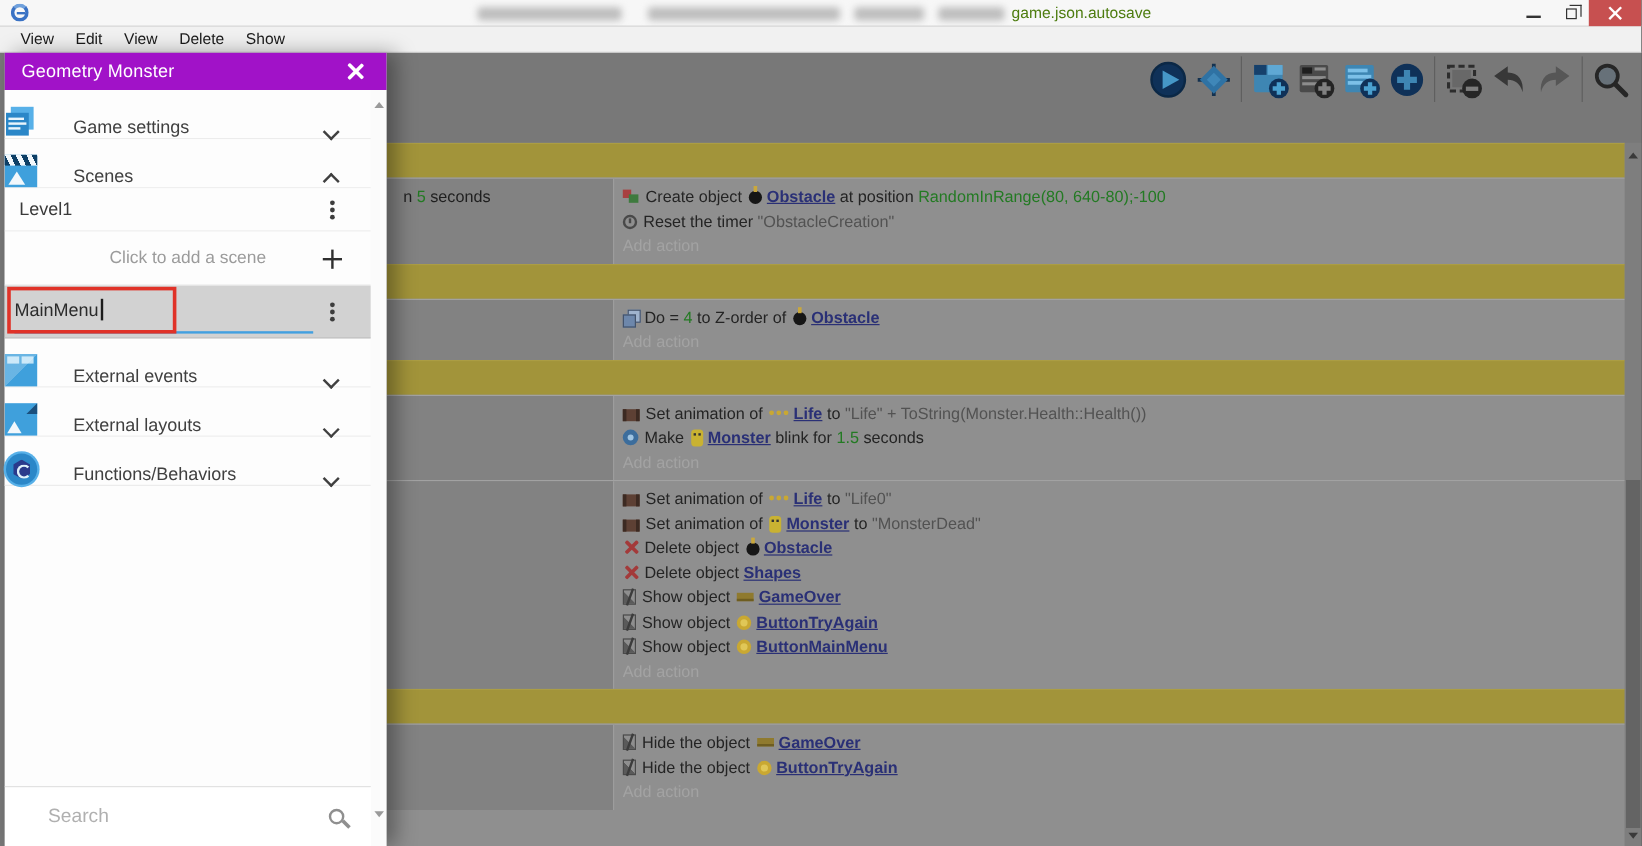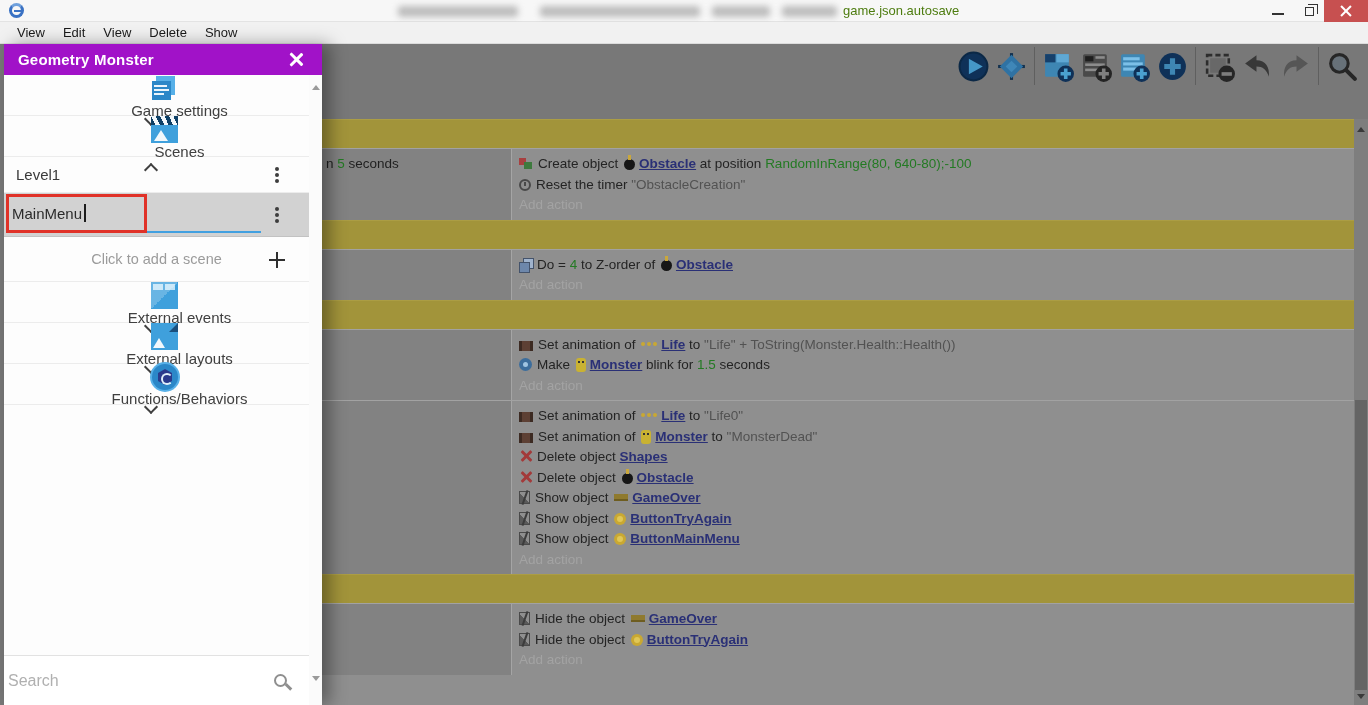--- a/index.html
+++ b/index.html
@@ -32,21 +32,21 @@
   #main { position:absolute; left:0; top:44px; width:1368px; height:661px; background:#787878; }
   
   #toolbar { position:absolute; top:3px; right:7px; display:flex; align-items:center; }
   .tb-btn { width:33px; height:33px; margin:0 2.5px; }
   .tb-btn svg { width:100%; height:100%; }
   .tb-sep { width:1px; height:38px; background:#5f5f5f; margin:0 4px; }
   
   #events { position:absolute; left:322px; top:75px; width:1032px; height:586px; overflow:hidden; background:#8f8f8f; }
   .event-group-bar { height:29px; background:#a2943a; border-top:1px solid #ab9d44; }
   .event-row { display:flex; border-top:1px solid #a2a2a2; }
-  .cond-cell { width:190px; flex:none; background:#828282; border-right:1px solid #a5a5a5; padding:5px 4px 4px 4px; font-size:13.5px; color:#1f1f1f; line-height:20.5px; }
+  .cond-cell { width:190px; flex:none; background:#828282; border-right:1px solid #a5a5a5; padding:5px 4px 4px 14px; font-size:13.5px; color:#1f1f1f; line-height:20.5px; }
   .act-cell { flex:1; background:#8f8f8f; padding:5px 4px 4px 7px; }
   .action-line { font-size:13.5px; color:#242424; line-height:20.5px; white-space:nowrap; }
   .add-action { font-size:13.5px; color:#a3a3a3; line-height:20.5px; }
   .seg-obj { color:#2a3076; font-weight:bold;text-decoration:underline; }
   .seg-n { color:#237a23; }
   .seg-s { color:#525252; }
   
   .ai { display:inline-block; width:14px; height:14px; margin-right:5px; vertical-align:-2px; position:relative; }
   .ai-create::before { content:""; position:absolute; left:0; top:2px; width:7px; height:7px; background:#a84040; }
   .ai-create::after { content:""; position:absolute; left:5px; top:6px; width:8px; height:7px; background:#3e7a3e; }
@@ -76,27 +76,27 @@
   .oi-coin { width:12px; height:12px; border-radius:50%; background:#c9a832; }
   .oi-coin::before { content:""; position:absolute; left:3px; top:3px; width:6px; height:6px; border-radius:50%; background:#e0c757; }
   
   #right-scrollbar { position:absolute; left:1354px; top:75px; width:14px; height:586px; background:#7e7e7e; }
   #right-scrollbar .arrow-up { position:absolute; left:3px; top:8px; width:0; height:0; border-left:4px solid transparent; border-right:4px solid transparent; border-bottom:5px solid #3a3a3a; }
   #right-scrollbar .arrow-down { position:absolute; left:3px; bottom:6px; width:0; height:0; border-left:4px solid transparent; border-right:4px solid transparent; border-top:5px solid #3a3a3a; }
   #right-scrollbar .thumb { position:absolute; left:1px; top:281px; width:12px; height:290px; background:#646464; }
   
   #drawer { position:absolute; left:4px; top:44px; width:318px; height:661px; background:#fdfdfd; box-shadow:8px 0 16px rgba(0,0,0,0.35); }
   #drawer-header { position:absolute; left:0; top:0; width:318px; height:31px; background:#a112c8; display:flex; align-items:center; padding-left:14px; }
-  #drawer-title { color:#fff; font-size:15px; font-weight:bold; letter-spacing:0.2px; }
+  #drawer-title { color:#fff; font-size:15px; font-weight:normal; letter-spacing:0.2px; }
   #drawer-close { position:absolute; right:18px; top:7px; width:17px; height:17px; }
   #drawer-close::before, #drawer-close::after { content:""; position:absolute; left:7.5px; top:0; width:2.5px; height:17px; background:#fff; border-radius:1px; }
   #drawer-close::before { transform:rotate(45deg); }
   #drawer-close::after { transform:rotate(-45deg); }
   #drawer-list { position:absolute; left:0; top:31px; width:305px; bottom:50px; background:#fdfdfd; }
-  .section-row { height:41px; display:flex; align-items:center; padding-left:16px; border-bottom:1px solid #ececec; background:#fdfdfd;flex-direction:column; }
+  .section-row { height:41px; display:flex; align-items:flex-end; border-bottom:1px solid #ececec; background:#fdfdfd; }
   .section-label { flex:1; margin-left:30px; font-size:15px; color:#404040; }
   .chev { width:10px; height:10px; border-right:2px solid #3f3f3f; border-bottom:2px solid #3f3f3f; margin-right:28px; flex:none; }
   .chev.down { transform:rotate(45deg); margin-top:-5px; }
   .chev.up { transform:rotate(-135deg); margin-top:5px; }
   .scene-row { height:36px; display:flex; align-items:center; padding-left:12px; border-bottom:1px solid #ececec; background:#fdfdfd; }
   .scene-label { flex:1; font-size:15px; color:#3a3a3a; }
   .kebab { width:4px; height:4px; border-radius:50%; background:#3d3d3d; box-shadow:0 6px 0 #3d3d3d, 0 12px 0 #3d3d3d; margin:-12px 30px 0 0; flex:none; }
   #rename-row { position:relative; height:44px; background:#d2d2d2; border-bottom:1px solid #c2c2c2; display:flex; align-items:center; }
   #rename-input { position:absolute; left:8px; top:8px; width:235px; height:24px; border:none; outline:none; background:transparent; font-family:"Liberation Sans",sans-serif; font-size:15px; color:#2b2b2b; }
   #rename-underline { position:absolute; left:8px; top:38px; width:249px; height:2px; background:#42a0e0; }
@@ -107,21 +107,21 @@
   #add-scene-label { font-size:14.5px; color:#9b9b9b; }
   .plus-icon { position:absolute; right:24px; top:15px; width:16px; height:16px; }
   .plus-icon::before { content:""; position:absolute; left:7px; top:0; width:2px; height:16px; background:#2f2f2f; }
   .plus-icon::after { content:""; position:absolute; left:0; top:7px; width:16px; height:2px; background:#2f2f2f; }
   
   #drawer-scroll { position:absolute; right:0; top:31px; width:13px; bottom:0; background:#fbfbfb; }
   #drawer-scroll .arrow-up { position:absolute; left:3px; top:10px; width:0; height:0; border-left:4px solid transparent; border-right:4px solid transparent; border-bottom:5px solid #9a9a9a; }
   #drawer-scroll .arrow-down { position:absolute; left:3px; top:601px; width:0; height:0; border-left:4px solid transparent; border-right:4px solid transparent; border-top:5px solid #9a9a9a; }
   
   #drawer-search { position:absolute; left:0; bottom:0; width:305px; height:50px; background:#ffffff; border-top:1px solid #e2e2e2; display:flex; align-items:center; }
-  #search-input { border:none; outline:none; background:transparent; margin-left:4px; flex:1; font-family:"Liberation Sans",sans-serif; font-size:16px; color:#0369a1; }
+  #search-input { border:none; outline:none; background:transparent; margin-left:36px; flex:1; font-family:"Liberation Sans",sans-serif; font-size:16px; color:#0369a1; }
   #search-input::placeholder { color:#b0b0b0; }
   .mag { width:13px; height:13px; border:2px solid #8f8f8f; border-radius:50%; position:relative; margin-right:22px; flex:none; }
   .mag::after { content:""; position:absolute; right:-4px; bottom:-6px; width:2.5px; height:8px; background:#8f8f8f; transform:rotate(-45deg); }
   
   .di { width:27px; height:27px; position:relative; flex:none; }
   .di-settings::before { content:""; position:absolute; left:5px; top:1px; width:19px; height:19px; background:#57b0e8; }
   .di-settings::after { content:""; position:absolute; left:1px; top:6px; width:19px; height:19px; background:#2b87c8;
     background-image:linear-gradient(#eaf5fc,#eaf5fc),linear-gradient(#eaf5fc,#eaf5fc),linear-gradient(#eaf5fc,#eaf5fc);
     background-size:13px 2px,15px 2px,10px 2px; background-position:2px 4px,2px 8px,2px 12px; background-repeat:no-repeat; }
   .di-scenes { background:#3fa0dc; }
@@ -258,22 +258,22 @@
             <div class="action-line"><span class="ai ai-anim"></span><span class="seg-t">Set animation of </span><span class="oi oi-life"></span><span class="seg-obj">Life</span><span class="seg-t"> to </span><span class="seg-s">"Life" + ToString(Monster.Health::Health())</span></div>
             <div class="action-line"><span class="ai ai-blink"></span><span class="seg-t">Make </span><span class="oi oi-monster"></span><span class="seg-obj">Monster</span><span class="seg-t"> blink for </span><span class="seg-n">1.5</span><span class="seg-t"> seconds</span></div>
             <div class="add-action">Add action</div>
           </div>
         </div>
         <div class="event-row">
           <div class="cond-cell"></div>
           <div class="act-cell">
             <div class="action-line"><span class="ai ai-anim"></span><span class="seg-t">Set animation of </span><span class="oi oi-life"></span><span class="seg-obj">Life</span><span class="seg-t"> to </span><span class="seg-s">"Life0"</span></div>
             <div class="action-line"><span class="ai ai-anim"></span><span class="seg-t">Set animation of </span><span class="oi oi-monster"></span><span class="seg-obj">Monster</span><span class="seg-t"> to </span><span class="seg-s">"MonsterDead"</span></div>
+            <div class="action-line"><span class="ai ai-delete"></span><span class="seg-t">Delete object </span><span class="oi oi-bomb"></span><span class="seg-obj">Obstacle</span></div>
             <div class="action-line"><span class="ai ai-delete"></span><span class="seg-t">Delete object </span><span class="seg-obj">Shapes</span></div>
-            <div class="action-line"><span class="ai ai-delete"></span><span class="seg-t">Delete object </span><span class="oi oi-bomb"></span><span class="seg-obj">Obstacle</span></div>
             <div class="action-line"><span class="ai ai-visib"></span><span class="seg-t">Show object </span><span class="oi oi-banner"></span><span class="seg-obj">GameOver</span></div>
             <div class="action-line"><span class="ai ai-visib"></span><span class="seg-t">Show object </span><span class="oi oi-coin"></span><span class="seg-obj">ButtonTryAgain</span></div>
             <div class="action-line"><span class="ai ai-visib"></span><span class="seg-t">Show object </span><span class="oi oi-coin"></span><span class="seg-obj">ButtonMainMenu</span></div>
             <div class="add-action">Add action</div>
           </div>
         </div>
         <div class="event-group-bar"></div>
         <div class="event-row">
           <div class="cond-cell"></div>
           <div class="act-cell">
@@ -307,35 +307,35 @@
           <div class="section-row">
             <span class="di di-scenes"></span>
             <span class="section-label">Scenes</span>
             <span class="chev up"></span>
           </div>
         </div>
 
       <div class="scene-row">
         <span class="scene-label">Level1</span>
         <span class="kebab"></span>
+      </div>
+
+      <div id="add-scene-row">
+        <span id="add-scene-label">Click to add a scene</span>
+        <span class="plus-icon"></span>
       </div>
 
       <div id="rename-row">
         <input id="rename-input" value="MainMenu" style="">
         <span id="rename-caret"></span>
         <span id="rename-underline"></span>
         <span id="annotation-box"></span>
         <span class="kebab"></span>
       </div>
 
-      <div id="add-scene-row">
-        <span id="add-scene-label">Click to add a scene</span>
-        <span class="plus-icon"></span>
-      </div>
-
       <div id="sections-bottom">
           <div class="section-row">
             <span class="di di-extevents"></span>
             <span class="section-label">External events</span>
             <span class="chev down"></span>
           </div>
           <div class="section-row">
             <span class="di di-extlayouts"></span>
             <span class="section-label">External layouts</span>
             <span class="chev down"></span>

